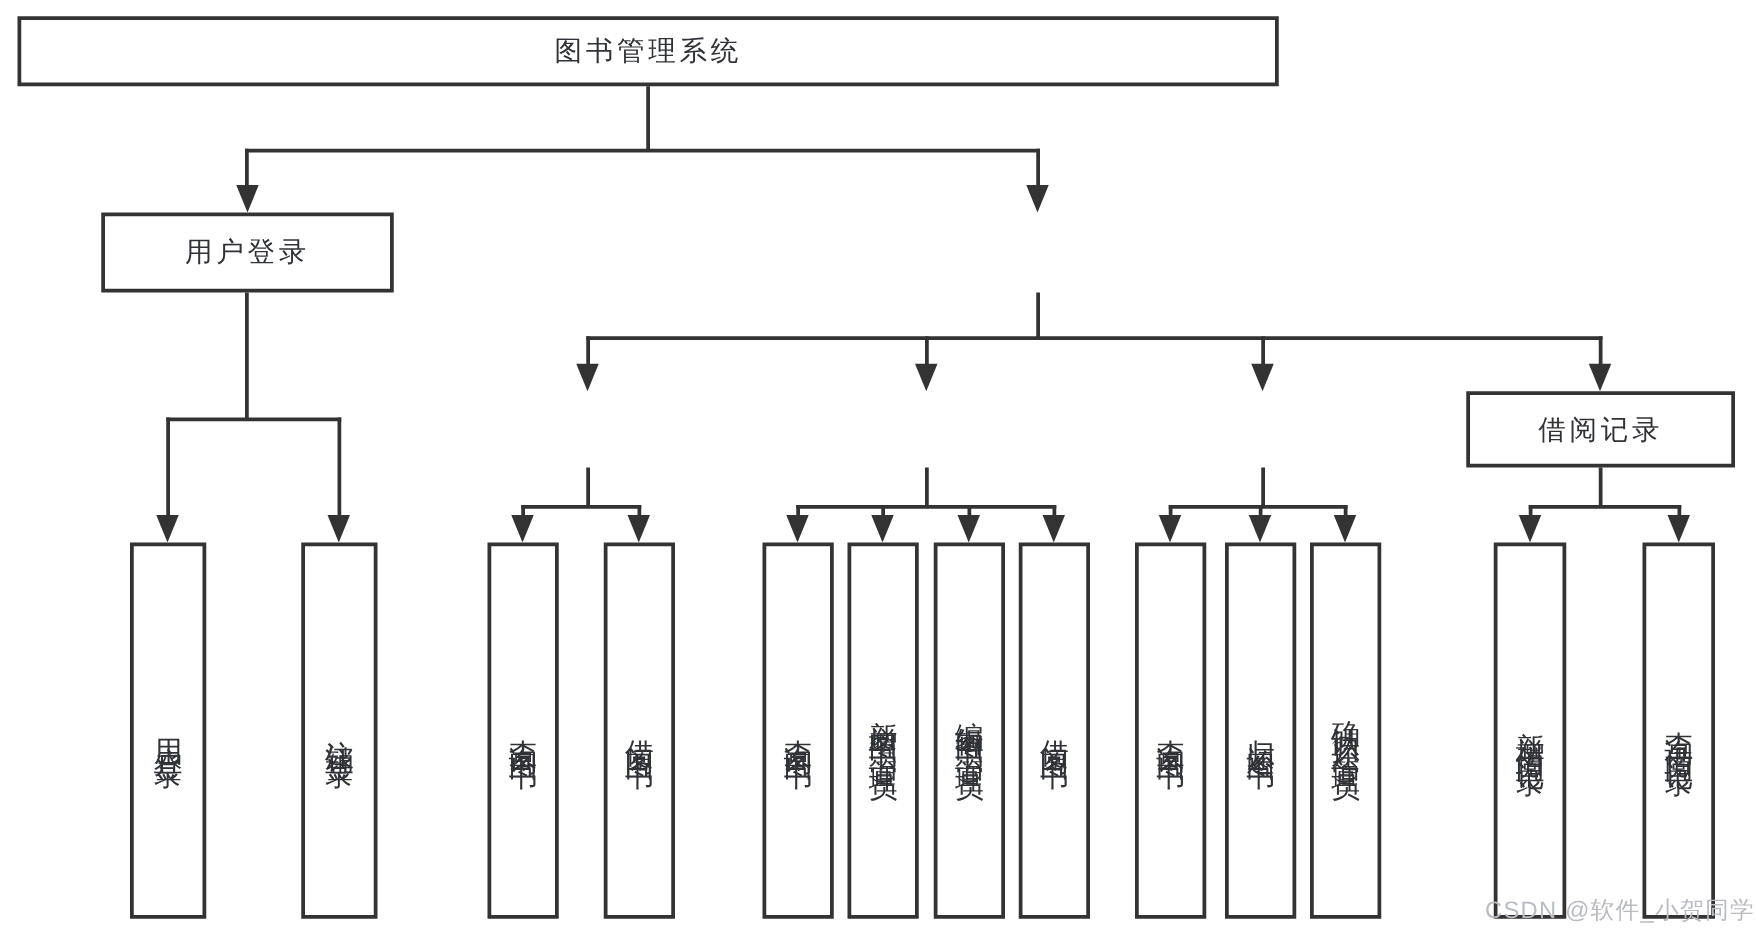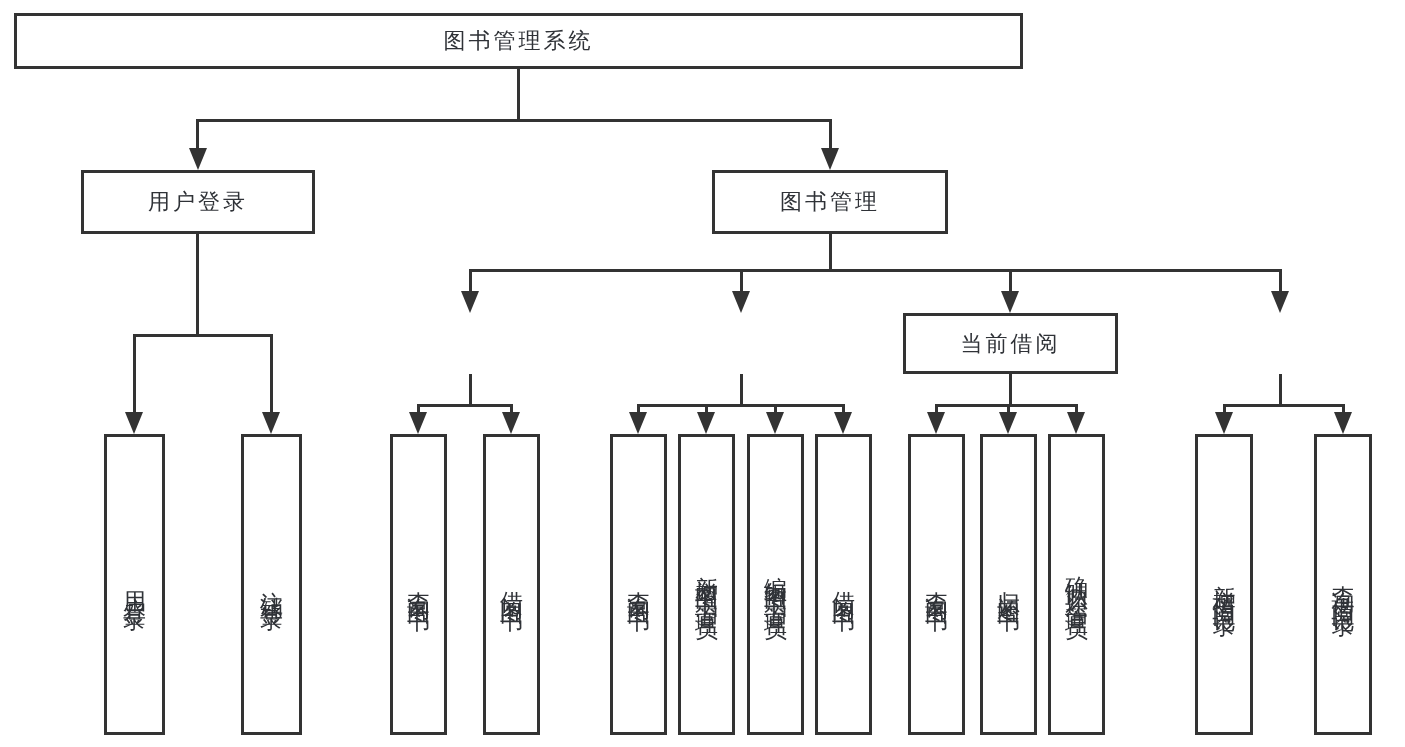--- a/index.html
+++ b/index.html
@@ -55,41 +55,40 @@
   <div class="box hlabel" style="left:14px;top:13px;width:1009px;height:56px">图书管理系统</div>
 
   <div class="vline" style="left:517px;top:69px;height:52px"></div>
   <div class="hline" style="left:196px;top:119px;width:636px"></div>
   <div class="vline" style="left:196px;top:119px;height:31px"></div>
   <div class="ah" style="left:189px;top:148px"></div>
   <div class="vline" style="left:829px;top:119px;height:31px"></div>
   <div class="ah" style="left:821px;top:148px"></div>
 
   <div class="box hlabel" style="left:81px;top:170px;width:234px;height:64px">用户登录</div>
-  <div class="box hlabel" style="left:712px;top:170px;width:236px;height:64px">图书管理</div>
 
   <div class="vline" style="left:196px;top:234px;height:102px"></div>
   <div class="hline" style="left:133px;top:334px;width:140px"></div>
   <div class="vline" style="left:133px;top:334px;height:80px"></div>
   <div class="ah" style="left:125px;top:412px"></div>
   <div class="vline" style="left:270px;top:334px;height:80px"></div>
   <div class="ah" style="left:262px;top:412px"></div>
 
   <div class="vline" style="left:829px;top:234px;height:37px"></div>
   <div class="hline" style="left:469px;top:269px;width:813px"></div>
   <div class="vline" style="left:469px;top:269px;height:24px"></div>
   <div class="ah" style="left:461px;top:291px"></div>
   <div class="vline" style="left:740px;top:269px;height:24px"></div>
   <div class="ah" style="left:732px;top:291px"></div>
   <div class="vline" style="left:1009px;top:269px;height:24px"></div>
   <div class="ah" style="left:1001px;top:291px"></div>
   <div class="vline" style="left:1279px;top:269px;height:24px"></div>
   <div class="ah" style="left:1271px;top:291px"></div>
 
-  <div class="box hlabel" style="left:903px;top:313px;width:215px;height:61px">当前借阅</div>
+  <div class="box hlabel" style="left:1173px;top:313px;width:215px;height:61px">借阅记录</div>
 
   <div class="vline" style="left:469px;top:374px;height:32px"></div>
   <div class="hline" style="left:417px;top:404px;width:96px"></div>
   <div class="vline" style="left:740px;top:374px;height:32px"></div>
   <div class="hline" style="left:637px;top:404px;width:208px"></div>
   <div class="vline" style="left:1009px;top:374px;height:32px"></div>
   <div class="hline" style="left:935px;top:404px;width:143px"></div>
   <div class="vline" style="left:1279px;top:374px;height:32px"></div>
   <div class="hline" style="left:1223px;top:404px;width:122px"></div>
 
@@ -127,14 +126,15 @@
   <div class="box vlabel" style="left:747px;top:434px;width:57px;height:301px">编辑图书（管理员）</div>
   <div class="box vlabel" style="left:815px;top:434px;width:57px;height:301px">借阅图书</div>
 
   <div class="box vlabel" style="left:908px;top:434px;width:57px;height:301px">查询图书</div>
   <div class="box vlabel" style="left:980px;top:434px;width:57px;height:301px">归还图书</div>
   <div class="box vlabel" style="left:1048px;top:434px;width:57px;height:301px">确认归还（管理员）</div>
 
   <div class="box vlabel" style="left:1195px;top:434px;width:58px;height:301px">新增借阅记录</div>
   <div class="box vlabel" style="left:1314px;top:434px;width:58px;height:301px">查询借阅记录</div>
 
+  <div class="watermark">CSDN @软件_小贺同学</div>
 
 </div>
 
 </body></html>

